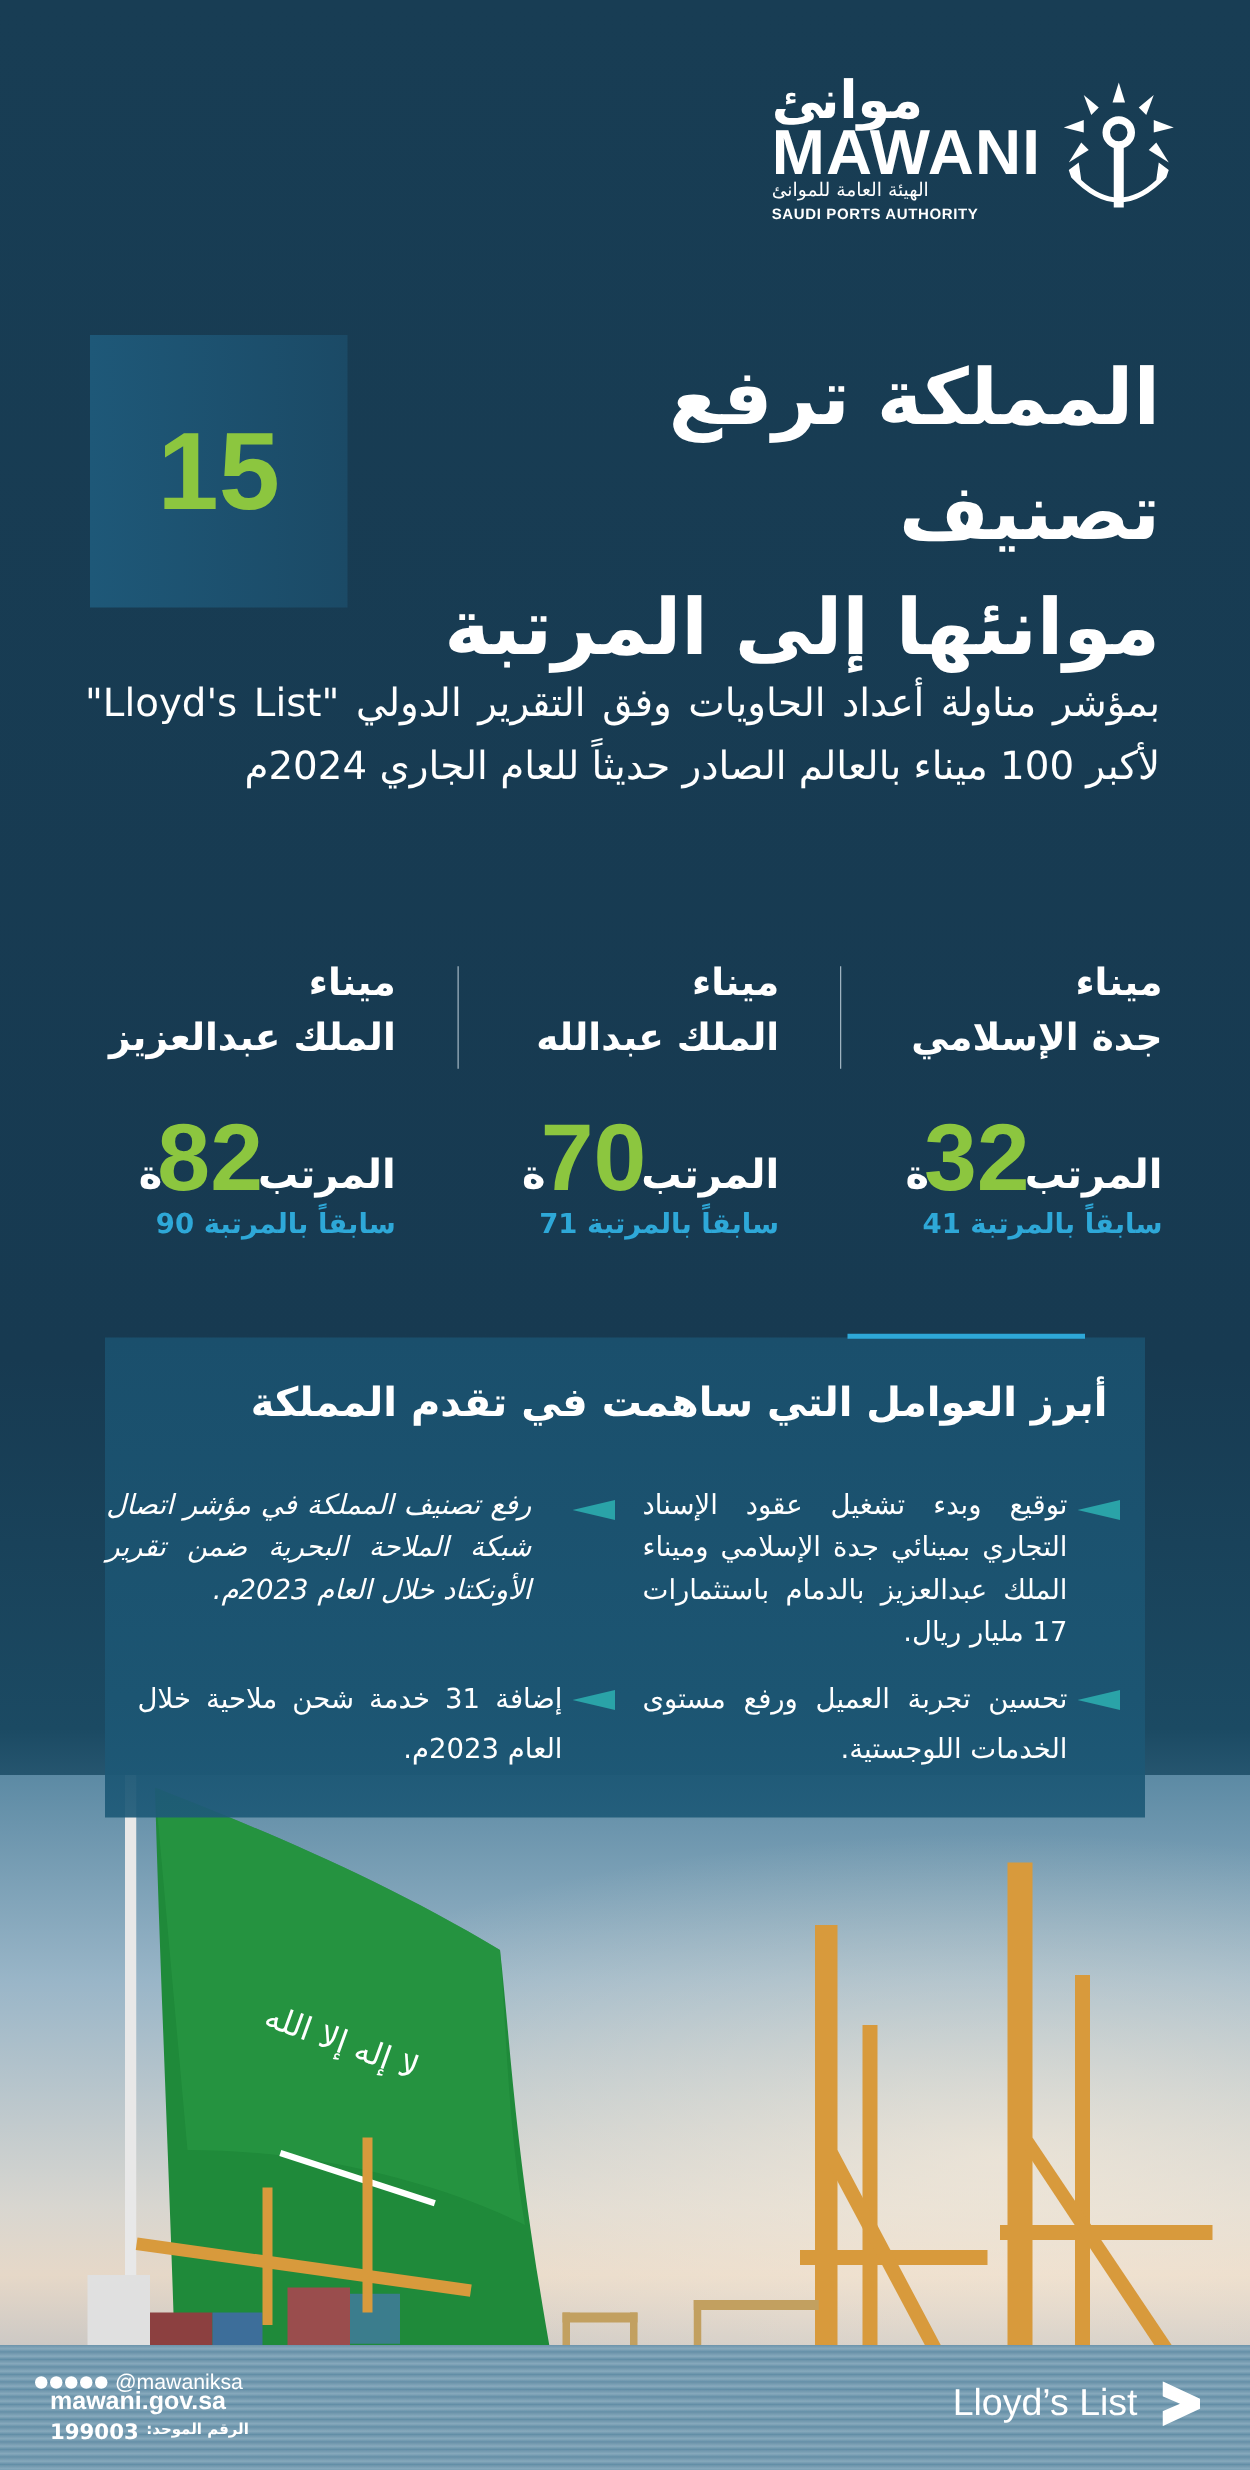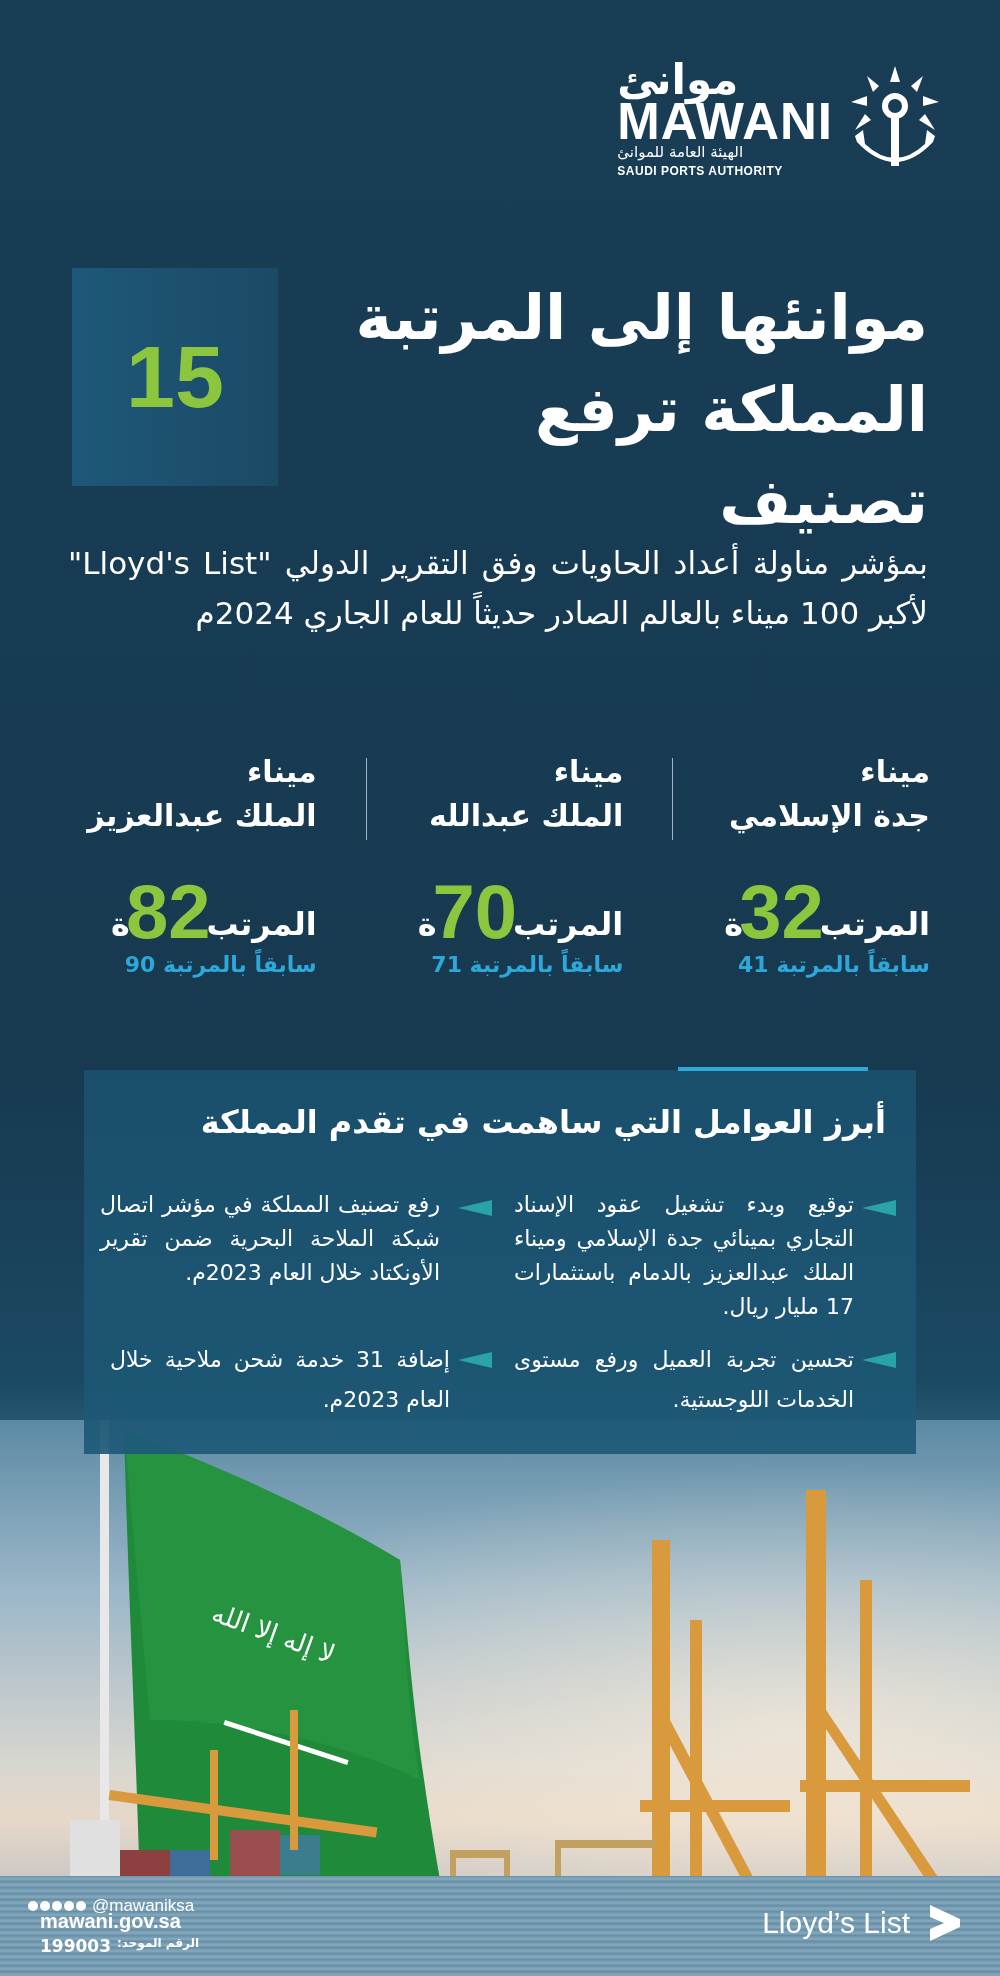--- a/index.html
+++ b/index.html
@@ -19,21 +19,21 @@
   .headline { position: absolute; right: 72px; top: 272px; width: 620px; text-align: right; direction: rtl; color: #fff; font-size: 62px; font-weight: bold; line-height: 92px; }
   .rank-box { position: absolute; left: 72px; top: 268px; width: 206px; height: 218px; background: linear-gradient(90deg, #1e5878, #1b4a66); display: flex; flex-direction: column; align-items: center; justify-content: center; color: #8cc63f; font-weight: bold; }
   .rank-box .num { font-size: 88px; line-height: 90px; font-family: "Liberation Sans", sans-serif; }
   .rank-box .lbl { font-size: 64px; line-height: 80px; direction: rtl; }
 
   
   .intro { position: absolute; right: 72px; top: 538px; width: 860px; direction: rtl; text-align: justify; text-align-last: right; color: #fff; font-size: 31px; line-height: 50px; }
 
   
   .ports { position: absolute; left: 60px; right: 70px; top: 750px; height: 250px; display: flex; flex-direction: row-reverse; }
-  .port { flex: 1; direction: rtl; text-align: right; color: #fff; position: relative; padding-right: 0; }
+  .port { flex: 1; direction: rtl; text-align: right; color: #fff; position: relative; padding-right: 0; margin-top: 15px; }
   .port + .port { }
   .port-name { font-size: 30px; font-weight: bold; line-height: 44px; padding-right: 0; }
   .port-divider { position: absolute; top: 8px; width: 1px; height: 82px; background: #9fb3c0; }
   .port-rank { margin-top: 42px; display: flex; align-items: flex-end; justify-content: flex-start; gap: 0; direction: rtl; }
   .port-rank .word { font-size: 32px; font-weight: bold; line-height: 40px; }
   .port-rank .tail { font-size: 32px; font-weight: bold; line-height: 40px; }
   .port-rank .num { font-size: 76px; font-weight: bold; color: #8cc63f; line-height: 64px; font-family: "Liberation Sans", sans-serif; margin: 0 -4px; direction: ltr; }
   .port-prev { margin-top: 6px; font-size: 22px; color: #2ea8d8; line-height: 30px; font-weight: bold; }
 
   
@@ -78,22 +78,22 @@
         <polygon points="10,66 26,56 20,50"></polygon>
         <polygon points="90,66 80,50 74,56"></polygon>
         <circle cx="50" cy="42" r="10" fill="none" stroke="#fff" stroke-width="6"></circle>
         <rect x="46" y="52" width="8" height="50"></rect>
         <path d="M10,72 L18,66 L20,80 Q50,108 80,80 L82,66 L90,72 L88,78 Q50,118 12,78 Z"></path>
       </g>
     </svg>
   </div>
 
   <div class="headline">
+    <div>المملكة ترفع تصنيف</div>
     <div>موانئها إلى المرتبة</div>
-    <div>المملكة ترفع تصنيف</div>
   </div>
   <div class="rank-box">
     <div class="num">15</div>
   </div>
 
   <div class="intro">بمؤشر مناولة أعداد الحاويات وفق التقرير الدولي "Lloyd's List" لأكبر 100 ميناء بالعالم الصادر حديثاً للعام الجاري 2024م</div>
 
   <div class="ports">
     <div class="port" style="padding-right:0;">
       <div class="port-name">ميناء</div>
@@ -189,21 +189,21 @@
           <polygon points="0,8 34,0 34,16" fill="#2aa3a8"></polygon>
         </svg>
     </div>
     <div class="factor" style="right:62px; top:118px; width:340px;">توقيع وبدء تشغيل عقود الإسناد التجاري بمينائي جدة الإسلامي وميناء الملك عبدالعزيز بالدمام باستثمارات 17 مليار ريال.</div>
 
     <div class="factor-bullet" style="right:424px; top:130px;">
       <svg viewBox="0 0 34 16">
           <polygon points="0,8 34,0 34,16" fill="#2aa3a8"></polygon>
         </svg>
     </div>
-    <div class="factor" style="right:476px; top:118px; width:340px;">رفع تصنيف المملكة في مؤشر اتصال شبكة الملاحة البحرية ضمن تقرير الأونكتاد خلال العام 2023م.</div>
+    <div class="factor" style="right:491px; top:118px; width:340px;font-style:italic;">رفع تصنيف المملكة في مؤشر اتصال شبكة الملاحة البحرية ضمن تقرير الأونكتاد خلال العام 2023م.</div>
 
     <div class="factor-bullet" style="right:20px; top:282px;">
       <svg viewBox="0 0 34 16">
           <polygon points="0,8 34,0 34,16" fill="#2aa3a8"></polygon>
         </svg>
     </div>
     <div class="factor" style="right:62px; top:270px; width:340px; line-height:40px;">تحسين تجربة العميل ورفع مستوى الخدمات اللوجستية.</div>
 
     <div class="factor-bullet" style="right:424px; top:282px;">
       <svg viewBox="0 0 34 16">

